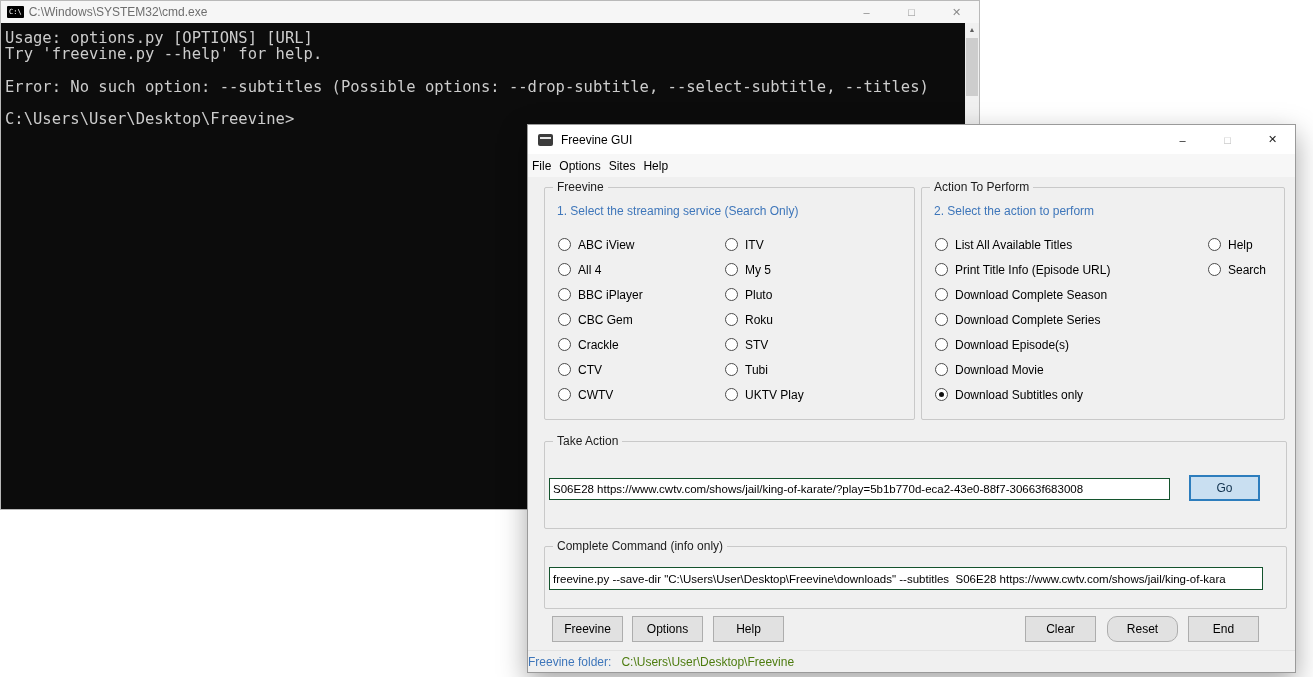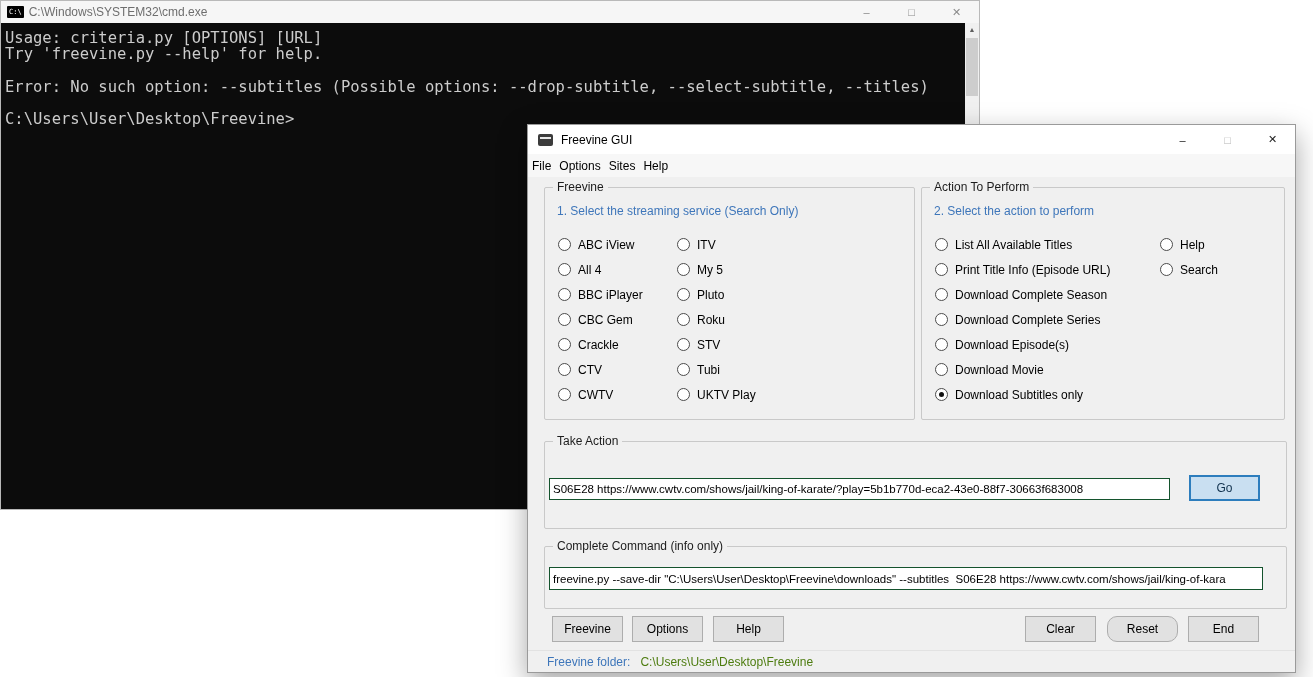--- a/index.html
+++ b/index.html
@@ -41,56 +41,56 @@
   .gui-cap.dim { color:#b5b5b5; }
   .gui-menubar { height:23px; display:flex; align-items:center; font-size:12px; color:#000;
                  background:#f7f7f7; }
   .menu-item { padding:3px 4px; }
 
   .group { position:absolute; border:1px solid #c9c9c9; border-radius:2px; }
   .group-label { position:absolute; top:-8px; left:8px; background:#f0f0f0; padding:0 4px;
                  font-size:12px; color:#1c1c1c; white-space:nowrap; }
   .instruction { position:absolute; left:12px; top:16px; font-size:12px; color:#3e76ba; white-space:nowrap; }
 
-  .svc-cols { position:absolute; left:13px; top:44px; display:flex; }
+  .svc-cols { position:absolute; left:13px; top:44px; display:flex;gap:48px; }
   .radio-col { display:flex; flex-direction:column; }
   .radio-row { display:flex; align-items:center; height:25px; }
   .radio { width:13px; height:13px; border:1px solid #4c4c4c; border-radius:50%;
            background:#fff; position:relative; margin-right:7px; flex:0 0 13px; }
   .radio.checked::after { content:""; position:absolute; left:3px; top:3px; width:5px; height:5px;
                           border-radius:50%; background:#111; }
   .radio-label { font-size:12px; color:#000; white-space:nowrap; }
 
   .text-input { position:absolute; border:1px solid #14532d; background:#fff;
                 font-family:"Liberation Sans", sans-serif; font-size:11.5px; color:#000;
                 padding:2px 3px; outline:none; }
   .go-btn { position:absolute; width:71px; height:26px; background:#c9dff1;
             border:2px solid #2d7dbd; font-size:12px; color:#10314e;
             display:flex; align-items:center; justify-content:center; }
   .btn { position:absolute; width:71px; height:26px; background:#e1e1e1; border:1px solid #adadad;
          font-size:12px; color:#000; display:flex; align-items:center; justify-content:center; }
 
   .status-bar { position:absolute; left:0; right:0; bottom:0; height:22px; border-top:1px solid #e2e2e2;
-                display:flex; align-items:center; font-size:12px; padding-left:19px; }
+                display:flex; align-items:center; font-size:12px; padding-left:0; }
   .status-label { color:#3e76ba; margin-right:10px; }
   .status-value { color:#4d7c0f; }
 </style>
 </head>
 <body>
 
 <div class="cmd-window">
   <div class="cmd-titlebar">
     <span class="cmd-badge">C:\</span>
     <span class="cmd-title">C:\Windows\SYSTEM32\cmd.exe</span>
     <span class="cap-btn">–</span>
     <span class="cap-btn">□</span>
     <span class="cap-btn">✕</span>
   </div>
   <div class="cmd-body">
-    <div class="console-line">Usage: criteria.py [OPTIONS] [URL]</div>
+    <div class="console-line">Usage: options.py [OPTIONS] [URL]</div>
     <div class="console-line">Try 'freevine.py --help' for help.</div>
     <div class="console-line"></div>
     <div class="console-line">Error: No such option: --subtitles (Possible options: --drop-subtitle, --select-subtitle, --titles)</div>
     <div class="console-line"></div>
     <div class="console-line">C:\Users\User\Desktop\Freevine&gt;</div>
   </div>
   <div class="cmd-scrollbar">
     <div class="scroll-arrow">▲</div>
     <div class="scroll-thumb"></div>
     <div class="scroll-arrow down">▼</div>

